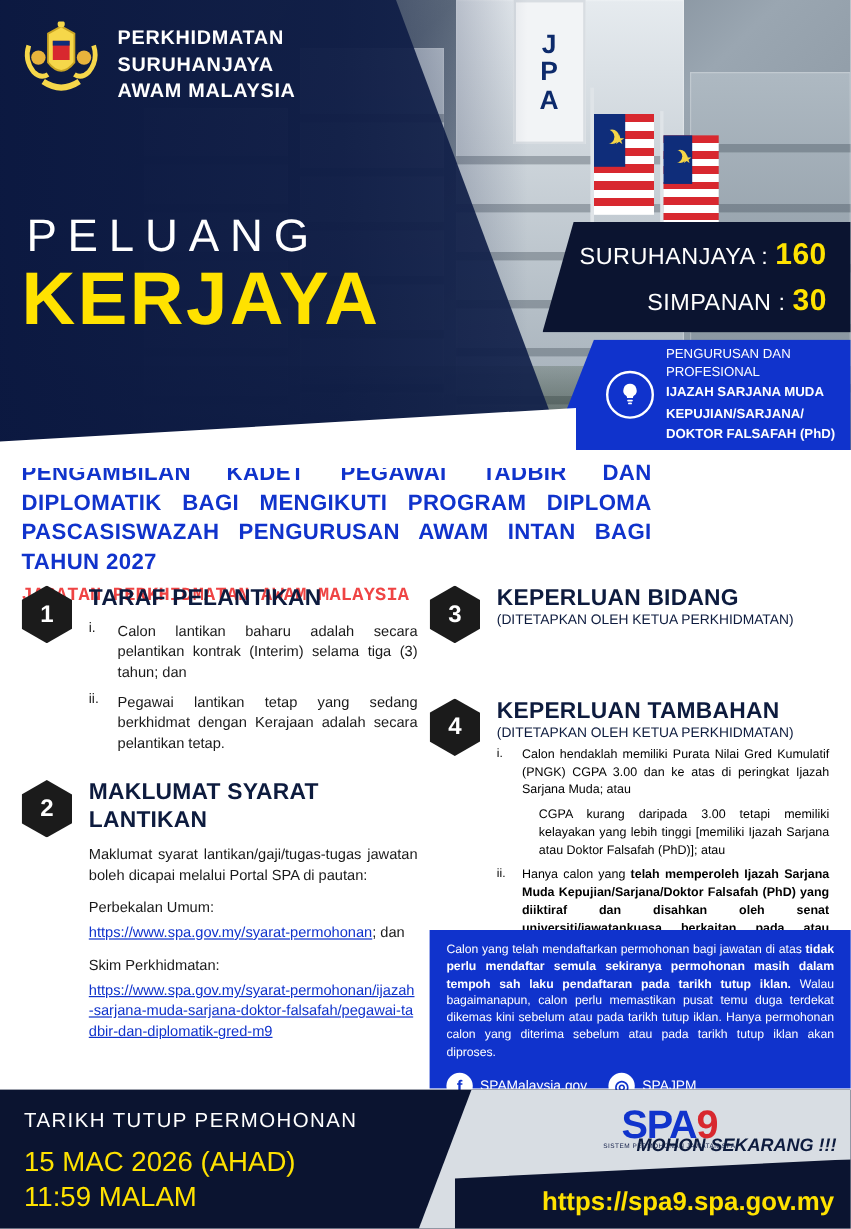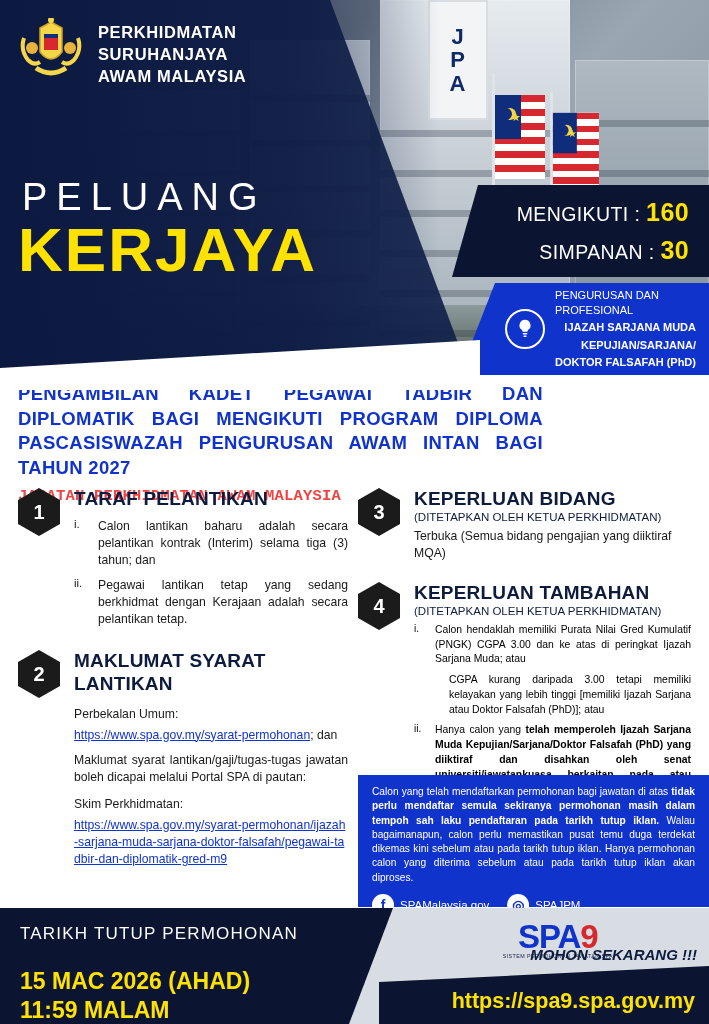--- a/index.html
+++ b/index.html
@@ -104,21 +104,21 @@
     background: #1033cc;
     clip-path: polygon(36px 0, 250px 0, 250px 92px, 0 92px);
     display: flex; align-items: center; gap: 10px; padding-left: 46px;
   }
   .bulb-circle {
     width: 40px; height: 40px; border: 2px solid #ffffff; border-radius: 50%;
     display: flex; align-items: center; justify-content: center; flex: 0 0 auto;
   }
   .cat-text { color: #ffffff; font-size: 11px; line-height: 1.32; }
   .cat-text .sub { font-weight: normal; }
-  .cat-text .main { font-weight: bold; margin-top: 3px; text-align: right; }
+  .cat-text .main { font-weight: bold; margin-top: 3px; }
 
   
   .white-wedge {
     position: absolute; left: 0; top: 340px; width: 480px; height: 50px; background: #ffffff;
     clip-path: polygon(0 28px, 480px 0, 480px 50px, 0 50px);
     z-index: 9;
   }
 
   
   .title-block { position: absolute; left: 0; top: 382px; width: 561px; padding: 0 18px; }
@@ -187,21 +187,21 @@
     clip-path: polygon(44px 0, 360px 0, 360px 116px, 0 116px);
   }
   .footer-blue-right {
     position: absolute; right: 0; bottom: 0; width: 330px; height: 58px; background: #0b1430;
     clip-path: polygon(0 16px, 330px 0, 330px 58px, 0 58px);
   }
   .tutup-label {
     position: absolute; left: 20px; top: 16px; color: #ffffff; font-size: 17px; letter-spacing: 1.2px;
   }
   .tutup-date {
-    position: absolute; left: 20px; top: 46px; color: #ffe200; font-size: 23px; font-weight: bold; line-height: 1.25; margin-top: 13px;
+    position: absolute; left: 20px; top: 46px; color: #ffe200; font-size: 23px; font-weight: normal; line-height: 1.25;
   }
   .spa9 {
     position: absolute; right: 96px; top: 10px; text-align: center;
   }
   .spa9 .logo { font-size: 33px; font-weight: bold; color: #1033cc; letter-spacing: -1px; }
   .spa9 .logo .nine { color: #d8282f; }
   .spa9 .tag { font-size: 5.4px; color: #14204a; letter-spacing: .4px; margin-top: -3px;}
   .mohon {
     position: absolute; right: 12px; top: 38px; color: #0d1b3e; font-weight: bold; font-style: italic; font-size: 15px;
   }
@@ -293,21 +293,21 @@
       <div>SURUHANJAYA</div>
       <div>AWAM MALAYSIA</div>
     </div>
   </div>
 
   <div class="peluang">PELUANG</div>
   <div class="kerjaya">KERJAYA</div>
 
   <div class="vac-box">
     <div class="vac-line">
-      <span>MENGIKUTI :</span>
+      <span>SURUHANJAYA :</span>
       <span class="num">160</span>
     </div>
     <div class="vac-line second">
       <span>SIMPANAN :</span>
       <span class="num">30</span>
     </div>
   </div>
 
   <div class="cat-bar">
     <div class="bulb-circle">
@@ -351,48 +351,47 @@
               <span class="tx">Pegawai lantikan tetap yang sedang berkhidmat dengan Kerajaan adalah secara pelantikan tetap.</span>
             </li>
           </ul>
         </div>
       </div>
 
       <div class="sec" style="margin-top:12px">
         <div class="hexnum" style="left:0; top:0;">2</div>
         <div style="margin-left:56px">
           <h3>MAKLUMAT SYARAT LANTIKAN</h3>
+          <div class="body-txt" style="margin-top:8px; text-align:justify">Maklumat syarat lantikan/gaji/tugas-tugas jawatan boleh dicapai melalui Portal SPA di pautan:</div>
+
           <div class="body-txt" style="margin-top:10px">
             <div>Perbekalan Umum:</div>
             <div style="margin-top:4px">
               <a class="link" href="#">https://www.spa.gov.my/syarat-permohonan</a><span>; dan</span>
             </div>
           </div>
-
-          <div class="body-txt" style="margin-top:8px; text-align:justify">Maklumat syarat lantikan/gaji/tugas-tugas jawatan boleh dicapai melalui Portal SPA di pautan:</div>
 
           <div class="body-txt" style="margin-top:10px">
             <div>Skim Perkhidmatan:</div>
             <div style="margin-top:4px">
               <a class="link" href="#">https://www.spa.gov.my/syarat-permohonan/ijazah-sarjana-muda-sarjana-doktor-falsafah/pegawai-tadbir-dan-diplomatik-gred-m9</a>
             </div>
           </div>
         </div>
       </div>
 
     </div>
 
     <div class="col-right">
 
       <div class="sec" style="min-height:92px">
         <div class="hexnum" style="left:0; top:0;">3</div>
         <div style="margin-left:56px">
           <h3>KEPERLUAN BIDANG</h3>
           <div class="paren">(DITETAPKAN OLEH KETUA PERKHIDMATAN)</div>
-          <div class="body-txt" style="margin-top:5px">Terbuka (Semua bidang pengajian yang diiktiraf MQA)</div>
         </div>
       </div>
 
       <div class="sec" style="margin-top:2px">
         <div class="hexnum" style="left:0; top:0;">4</div>
         <div style="margin-left:56px">
           <h3>KEPERLUAN TAMBAHAN</h3>
           <div class="paren">(DITETAPKAN OLEH KETUA PERKHIDMATAN)</div>
           <ul class="small-list">
             <li>

